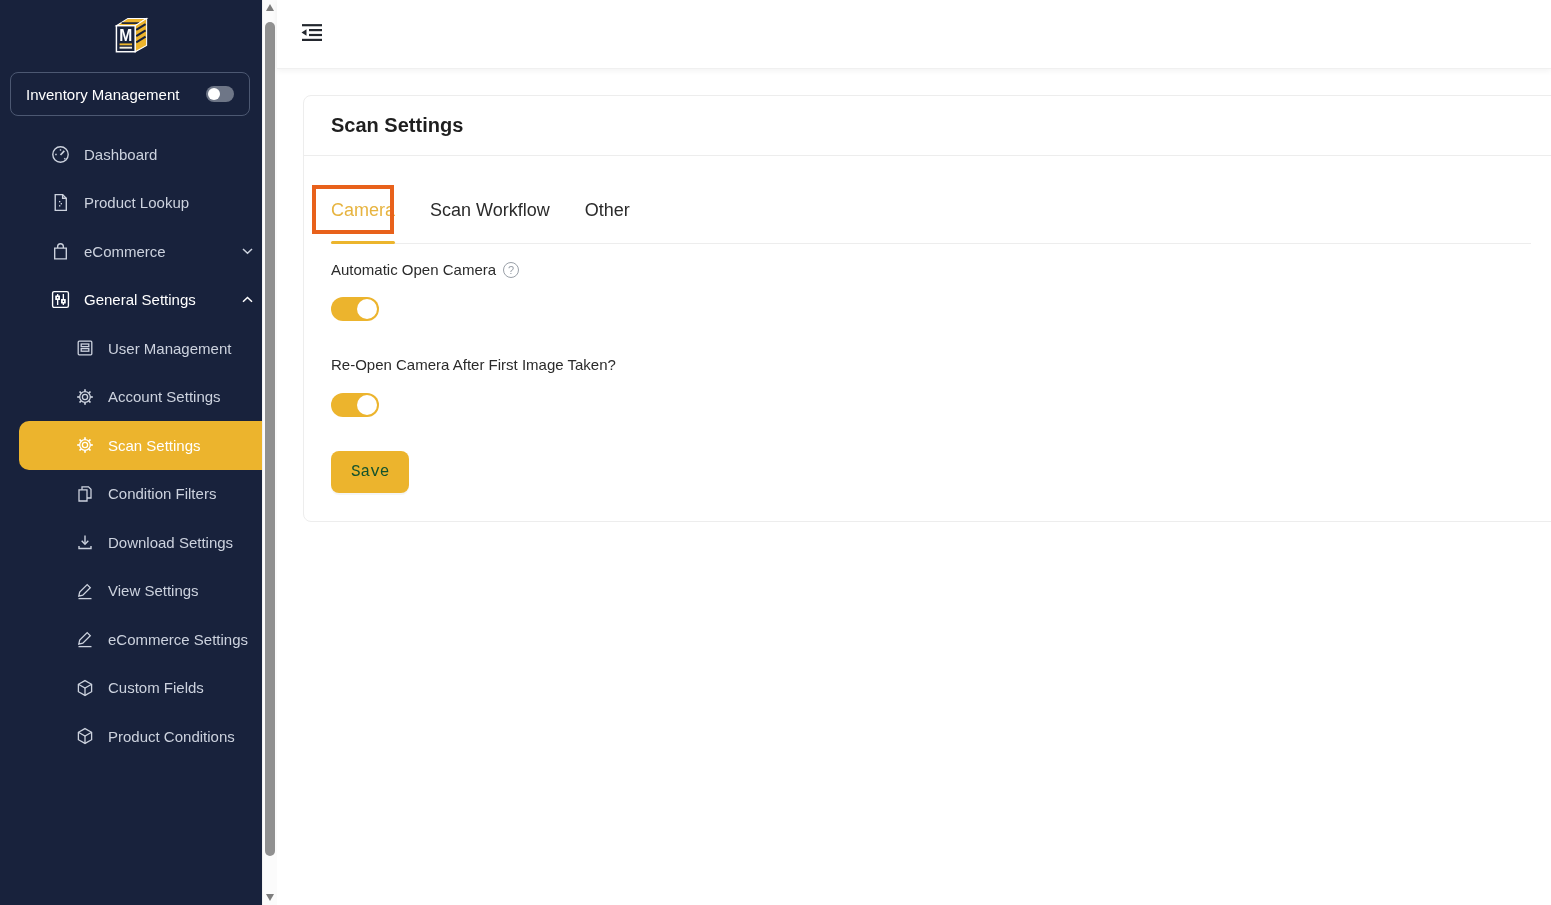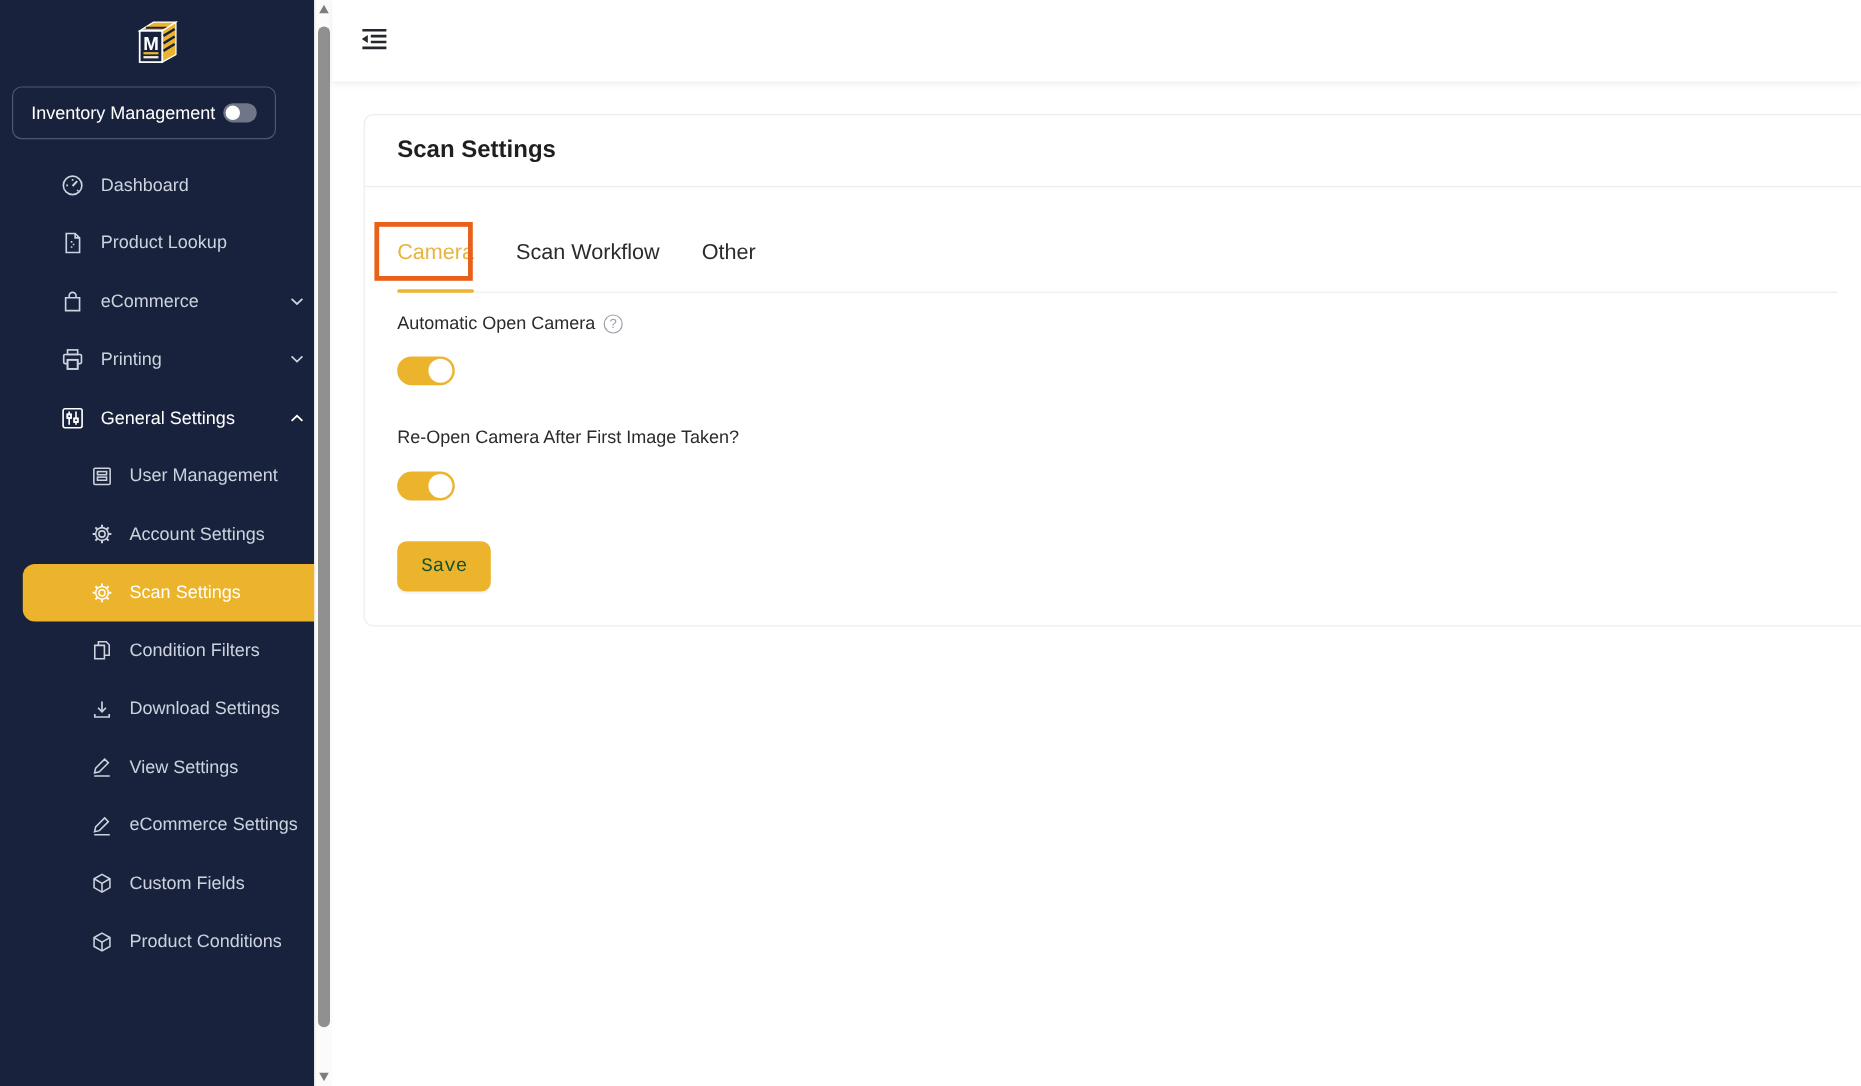--- a/index.html
+++ b/index.html
@@ -3,21 +3,21 @@
 <meta charset="utf-8">
 <style>
   * { margin:0; padding:0; box-sizing:border-box; }
   html,body { width:1551px; height:905px; overflow:hidden; background:#fff;
               font-family:"Liberation Sans", sans-serif; }
   .stage { position:relative; width:1551px; height:905px; }
 
   
   .sidebar { position:absolute; left:0; top:0; width:262px; height:905px; background:#18223c; }
   .logo-wrap { position:absolute; top:8px; left:0; width:262px; display:flex; justify-content:center; }
-  .inv-box { position:absolute; top:72px; left:10px; width:220px; height:44px;
+  .inv-box { position:absolute; top:72px; left:10px; width:240px; height:44px;
              border:1px solid #4c5872; border-radius:8px; display:flex; align-items:center;
              justify-content:space-between; padding:0 15px; }
   .inv-label { color:#ffffff; font-size:15px; }
   .switch-sm { width:28px; height:16px; border-radius:9px; background:#6e7687; position:relative; cursor:pointer; flex:none; }
   .switch-sm .knob { position:absolute; left:2px; top:2px; width:12px; height:12px; border-radius:50%; background:#fff; }
 
   .nav { position:absolute; top:130px; left:15px; width:262px; }
   .nav-item { height:48.5px; margin:0 4px; border-radius:10px; display:flex; align-items:center;
               color:#ccd2de; font-size:15px; position:relative; cursor:pointer; }
   .nav-item.top { padding-left:32px; }
@@ -135,36 +135,20 @@
           </svg>
         </span>
         <span>eCommerce</span>
         <span class="chev">
           <svg width="11" height="7" viewBox="0 0 11 7" fill="none" stroke="currentColor" stroke-width="1.5">
             <polyline points="1,1 5.5,5.3 10,1"></polyline>
             </svg>
         </span>
       </div>
 
-      <div class="nav-item top">
-        <span class="nicon">
-          <svg width="19" height="19" viewBox="0 0 18 18" fill="none" stroke="currentColor" stroke-width="1.3">
-            <rect x="5" y="1.5" width="8" height="3.6"></rect>
-            <rect x="2" y="5.1" width="14" height="7.2" rx="1"></rect>
-            <rect x="5" y="9.3" width="8" height="7.2" fill="#18223c"></rect>
-            <rect x="5" y="9.3" width="8" height="7.2"></rect>
-          </svg>
-        </span>
-        <span>Printing</span>
-        <span class="chev">
-          <svg width="11" height="7" viewBox="0 0 11 7" fill="none" stroke="currentColor" stroke-width="1.5">
-            <polyline points="1,1 5.5,5.3 10,1"></polyline>
-            </svg>
-        </span>
-      </div>
 
       <div class="nav-item top parent-open">
         <span class="nicon">
           <svg width="19" height="19" viewBox="0 0 18 18" fill="none" stroke="currentColor" stroke-width="1.3">
             <rect x="1.5" y="1.5" width="15" height="15" rx="1.5"></rect>
             <line x1="6.3" y1="3.8" x2="6.3" y2="14.2"></line>
               <rect x="4.9" y="6" width="2.8" height="2.8" fill="#18223c"></rect>
               <rect x="4.9" y="6" width="2.8" height="2.8"></rect>
             <line x1="11.7" y1="3.8" x2="11.7" y2="14.2"></line>
               <rect x="10.3" y="9.2" width="2.8" height="2.8" fill="#18223c"></rect>

